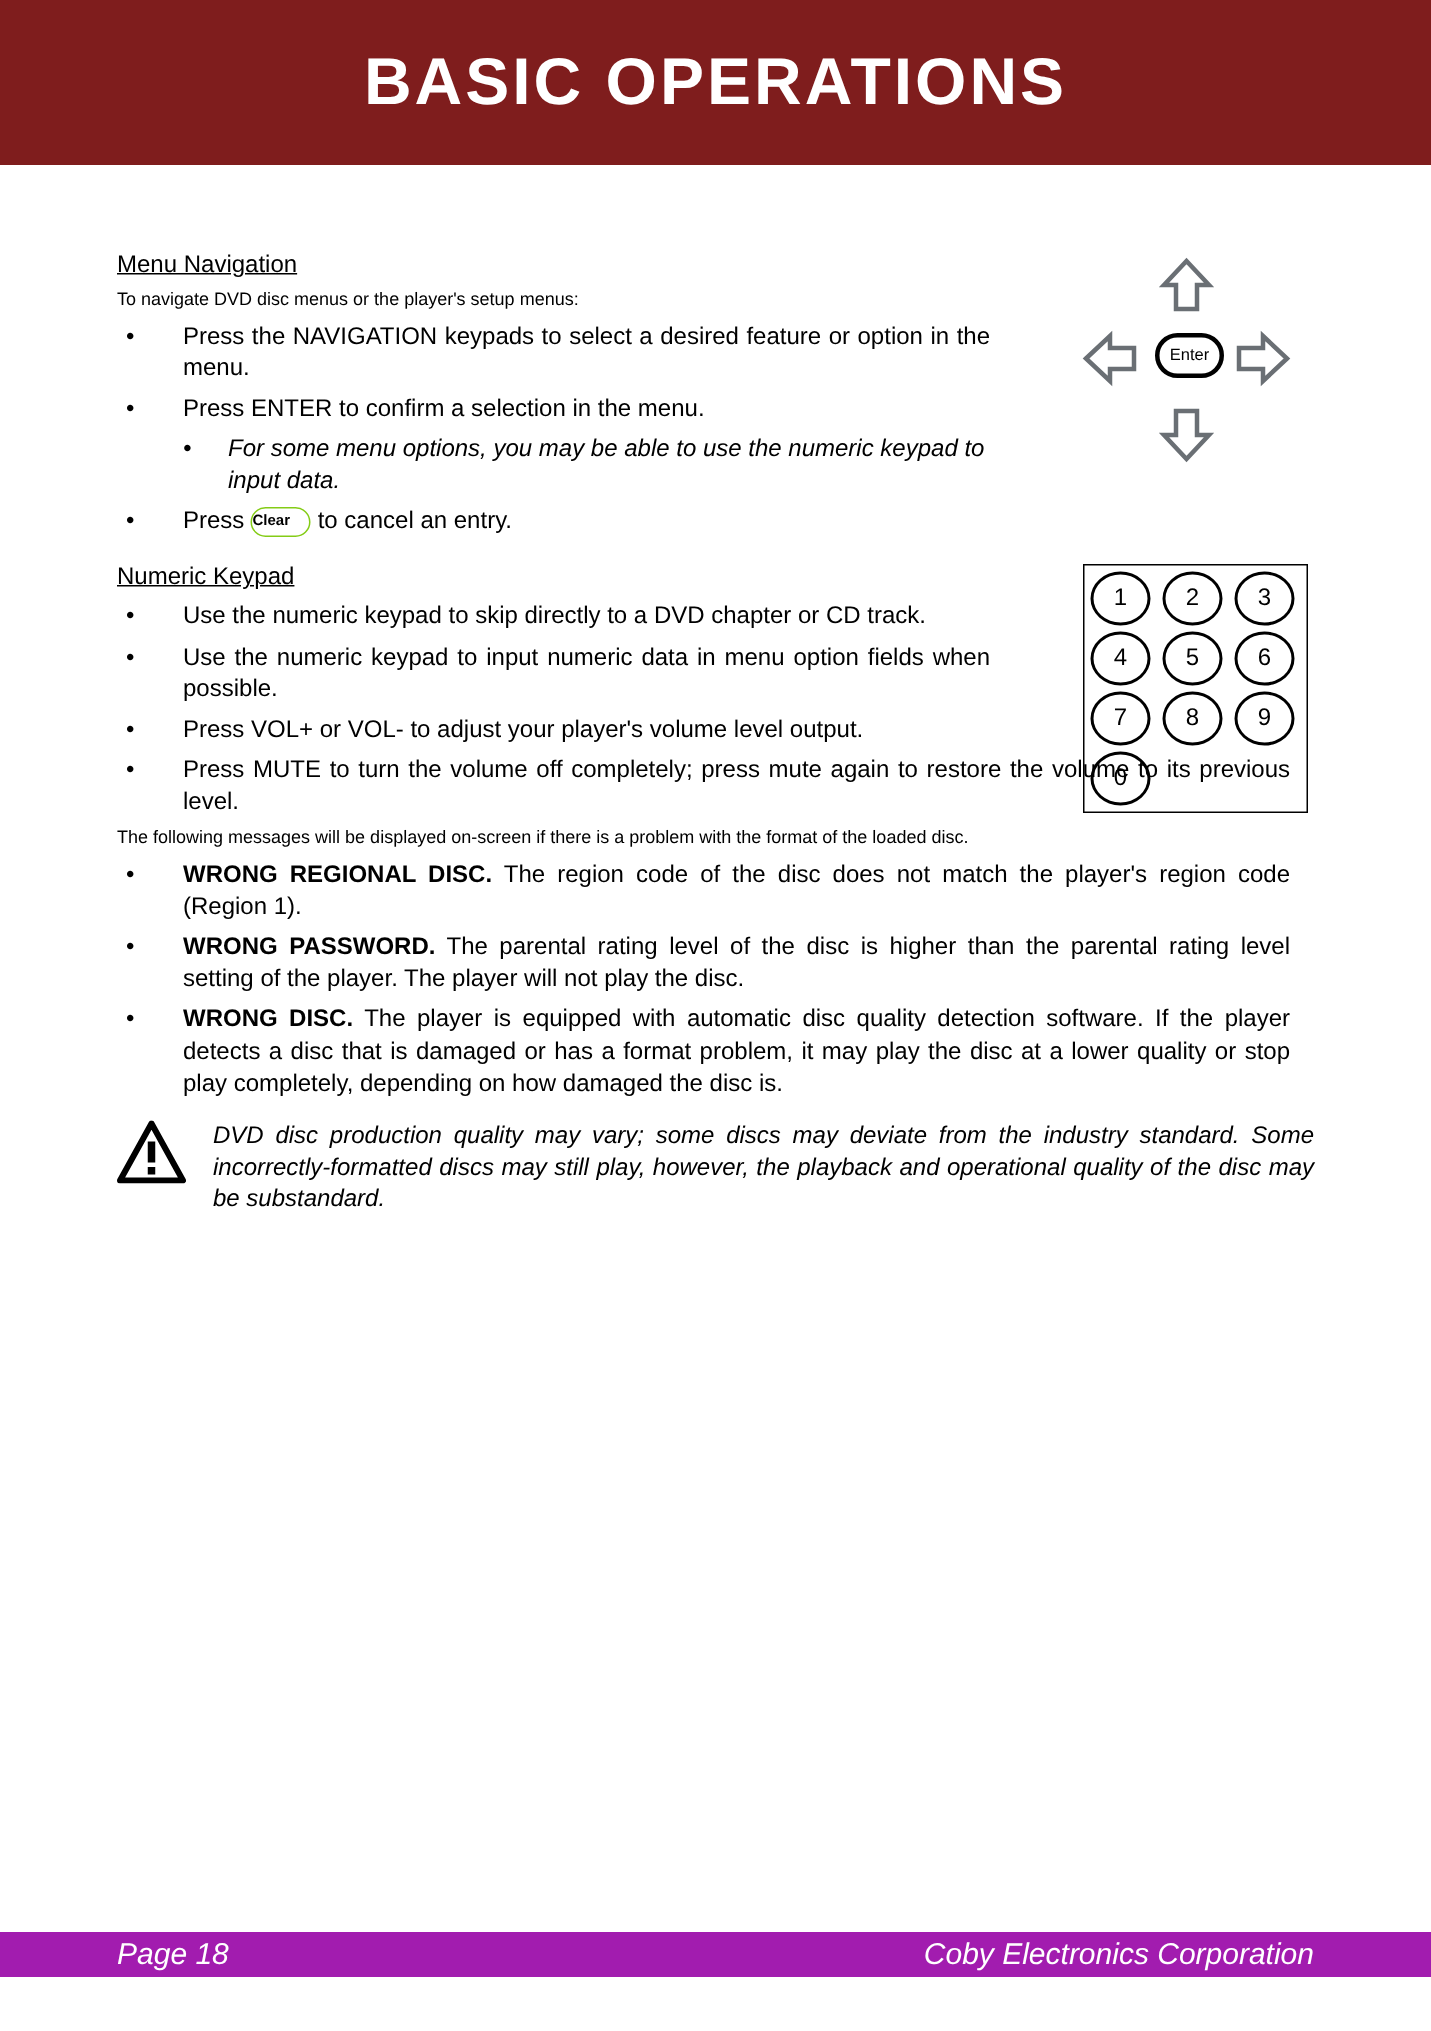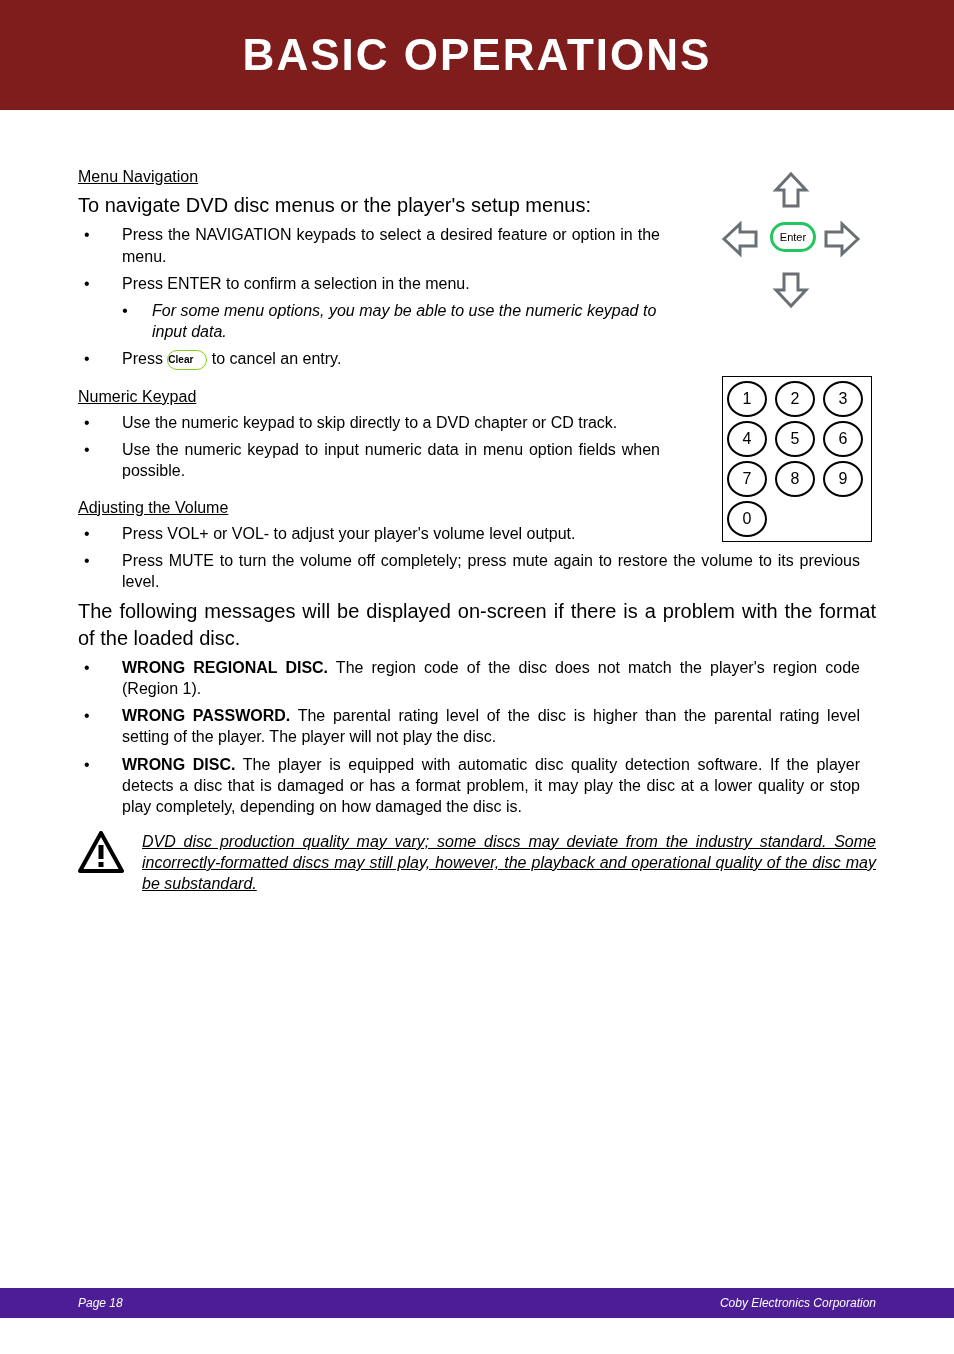--- a/index.html
+++ b/index.html
@@ -24,21 +24,21 @@
     padding: 40px 78px 0 78px;
   }
   .section-heading {
     font-weight: normal;
     text-decoration: underline;
     font-size: 16px;
     margin-top: 18px;
     margin-bottom: 6px;
   }
   .para {
-    font-size: 20px;
+    font-size: 12px;
     line-height: 1.32;
     margin-bottom: 6px;
     text-align: justify;
   }
   ul.bullets { list-style: none; padding: 0; margin: 4px 16px 0 0; }
   ul.bullets > li {
     font-size: 16px;
     line-height: 1.32;
     padding-left: 44px;
     position: relative;
@@ -88,21 +88,21 @@
     position: absolute;
     width: 42px; height: 42px;
     display: flex; align-items: center; justify-content: center;
   }
   .dpad .enter {
     position: absolute;
     left: 58px; top: 62px;
     width: 46px; height: 30px;
     border-radius: 15px;
     background: #fff;
-    border: 3px solid #22c55e;
+    border: 3px solid #000000;
     font-size: 11px;
     display:flex; align-items:center; justify-content:center;
   }
   .dpad .up { left: 58px; top: 10px; }
   .dpad .down { left: 58px; top: 108px; }
   .dpad .left { left: 8px; top: 58px; }
   .dpad .right { left: 108px; top: 58px; }
   .dpad svg { width: 42px; height: 42px; }
 
   
@@ -121,32 +121,32 @@
     border-radius: 50%;
     display: flex; align-items: center; justify-content: center;
     font-size: 16px;
   }
   .keypad-row:last-child { margin-bottom: 0; }
   .keypad-last { justify-content: flex-start; }
 
   
   .warn-row { display: flex; gap: 18px; margin-top: 14px; }
   .warn-icon { flex: 0 0 46px; }
-  .warn-text { font-style: italic; font-size: 16px; line-height: 1.32; text-align: justify; text-decoration: underline; }
+  .warn-text { font-style: italic; font-size: 16px; line-height: 1.32; text-align: justify; }
 
   
   .footer {
     position: absolute;
     left: 0; bottom: 36px;
     width: 100%;
     height: 30px;
-    background: #4c1d95;
+    background: #a21caf;
     color: #fff;
     font-style: italic;
-    font-size: 12px;
+    font-size: 20px;
     display: flex;
     align-items: center;
     justify-content: space-between;
     padding: 0 78px;
     font-family: "Century Gothic", "Avant Garde", Arial, sans-serif;
   }
 
   b { font-weight: bold; }
 </style>
 </head>
@@ -218,21 +218,20 @@
       <span>Press </span><span class="clear-icon">Clear</span><span> to cancel an entry.</span>
     </li>
   </ul>
 
   <div class="section-heading">Numeric Keypad</div>
   <ul class="bullets">
     <li class="w-narrow">Use the numeric keypad to skip directly to a DVD chapter or CD track.</li>
     <li class="w-narrow">Use the numeric keypad to input numeric data in menu option fields when possible.</li>
   </ul>
 
-  <div class="section-heading">Adjusting the Volume</div>
   <ul class="bullets">
     <li>Press VOL+ or VOL- to adjust your player's volume level output.</li>
     <li>Press MUTE to turn the volume off completely; press mute again to restore the volume to its previous level.</li>
   </ul>
 
   <div class="para">The following messages will be displayed on-screen if there is a problem with the format of the loaded disc.</div>
   <ul class="bullets">
     <li>
       <b>WRONG REGIONAL DISC.</b><span> The region code of the disc does not match the player's region code (Region 1).</span>
     </li>

